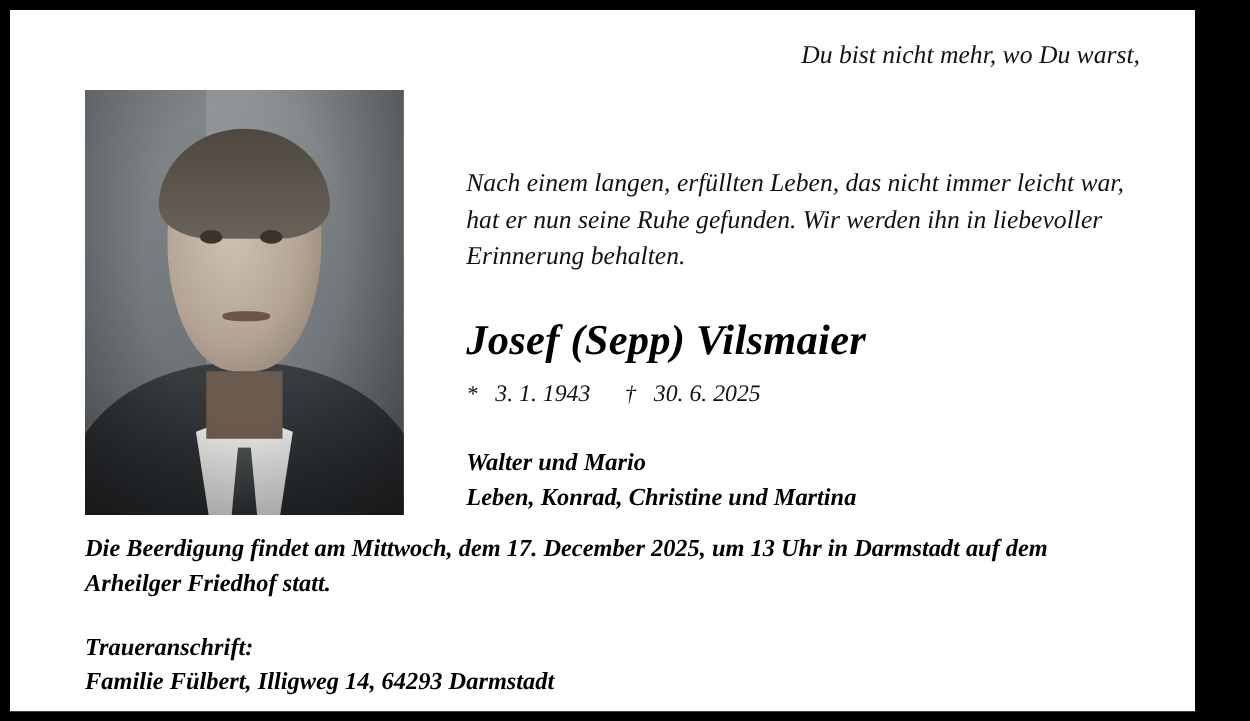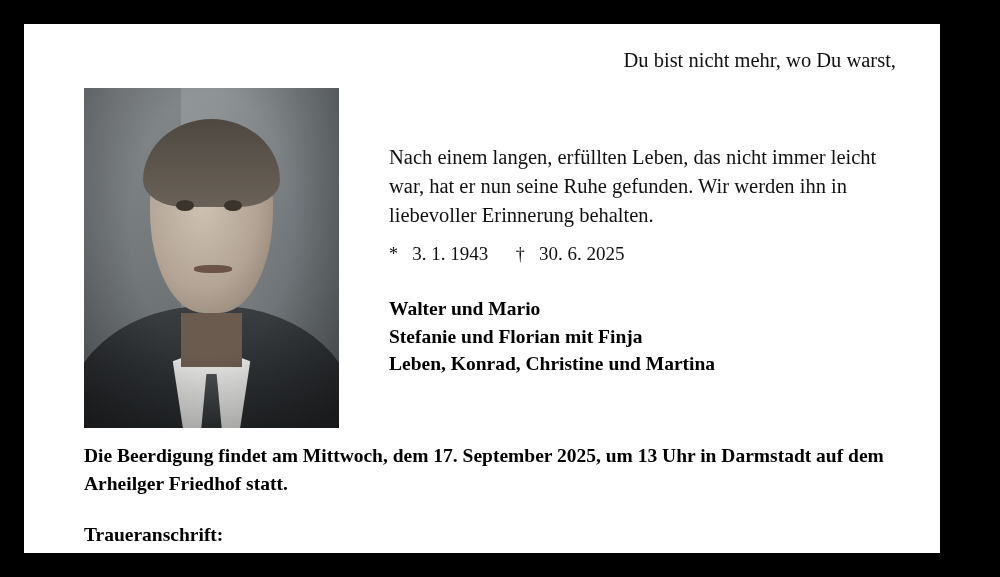--- a/index.html
+++ b/index.html
@@ -9,21 +9,22 @@
   }
   body {
     font-family: "Liberation Serif", serif;
   }
   .page {
     position: relative;
     width: 964px;
     height: 577px;
     background: #000;
     box-sizing: border-box;
-    padding: 24px;
+    padding: 8px;
+    font-style: italic;
   }
   .obituary {
     position: relative;
     width: 100%;
     height: 100%;
     background: #fff;
     box-sizing: border-box;
     padding: 18px 40px 10px 52px;
   }
 
@@ -31,21 +32,21 @@
     text-align: right;
     font-size: 20.5px;
     line-height: 1.38;
     color: #111;
     margin: 4px 4px 0 0;
   }
   .epitaph div { white-space: nowrap; }
 
   .body-row {
     display: flex;
-    align-items: center;
+    align-items: flex-end;
     margin-top: 14px;
   }
 
   .portrait {
     flex: 0 0 auto;
     width: 255px;
     height: 340px;
     margin-left: 8px;
     margin-right: 50px;
     position: relative;
@@ -217,41 +218,41 @@
         <div class="hair"></div>
         <div class="eye-l"></div>
         <div class="eye-r"></div>
         <div class="mouth"></div>
         <div class="vignette"></div>
       </div>
 
       <div class="text-col">
         <div class="intro">Nach einem langen, erfüllten Leben, das nicht immer leicht war, hat er nun seine Ruhe gefunden. Wir werden ihn in liebevoller Erinnerung behalten.</div>
 
+        <div class="name">Josef  (Sepp)  Vilsmaier</div>
 
         <div class="dates">
           <span class="sym">*</span>
           &nbsp;
           <span>3. 1. 1943</span>
           <span class="gap"></span>
           <span class="sym">†</span>
           &nbsp;
           <span>30. 6. 2025</span>
         </div>
 
         <div class="family">
           <div>Walter und Mario</div>
-          <div>Stefanie und Florian mit Finja</div>
           <div>Leben, Konrad, Christine und Martina</div>
         </div>
       </div>
     </div>
 
     <div class="footer">
-      <div class="funeral">Die Beerdigung findet am Mittwoch, dem 17. September 2025, um 13 Uhr in Darmstadt auf dem Arheilger Friedhof statt.</div>
+      <div class="funeral">Die Beerdigung findet am Mittwoch, dem 17. December 2025, um 13 Uhr in Darmstadt auf dem Arheilger Friedhof statt.</div>
       <div class="address-block">
         <div>Traueranschrift:</div>
         <div>Familie Fülbert, Illigweg 14, 64293 Darmstadt</div>
       </div>
     </div>
 
   </div>
 </div>
 
 </body></html>

